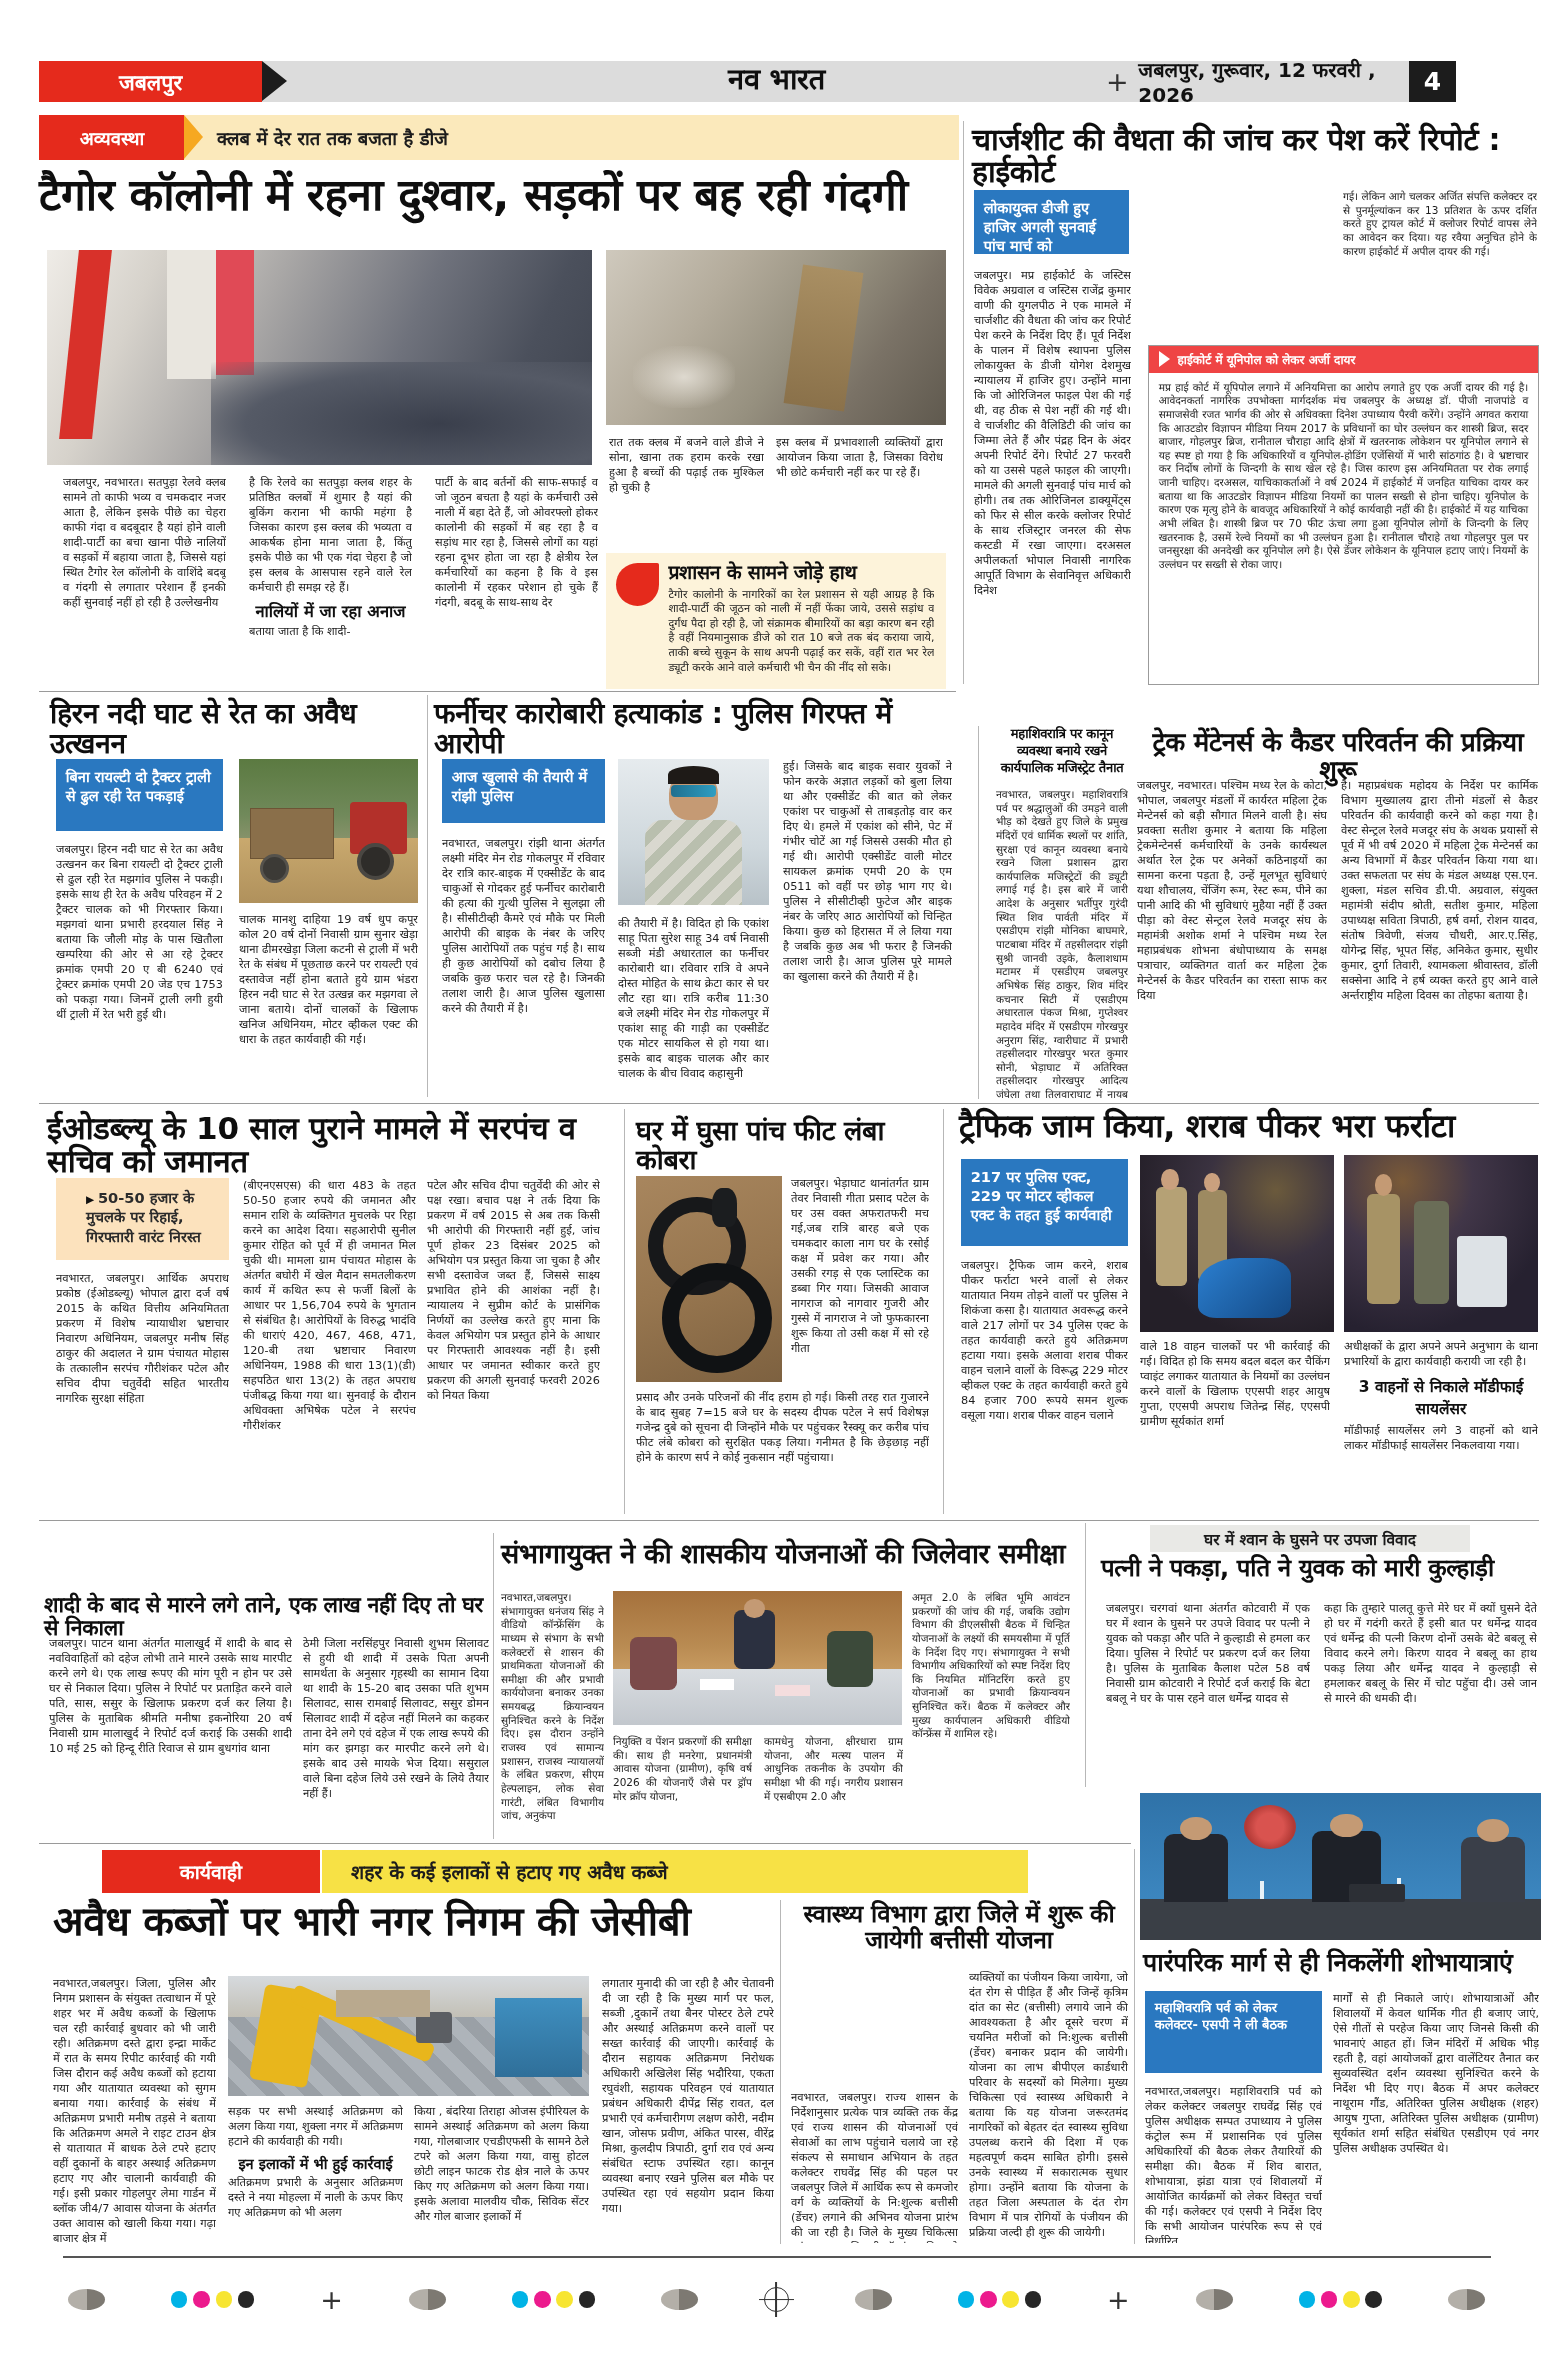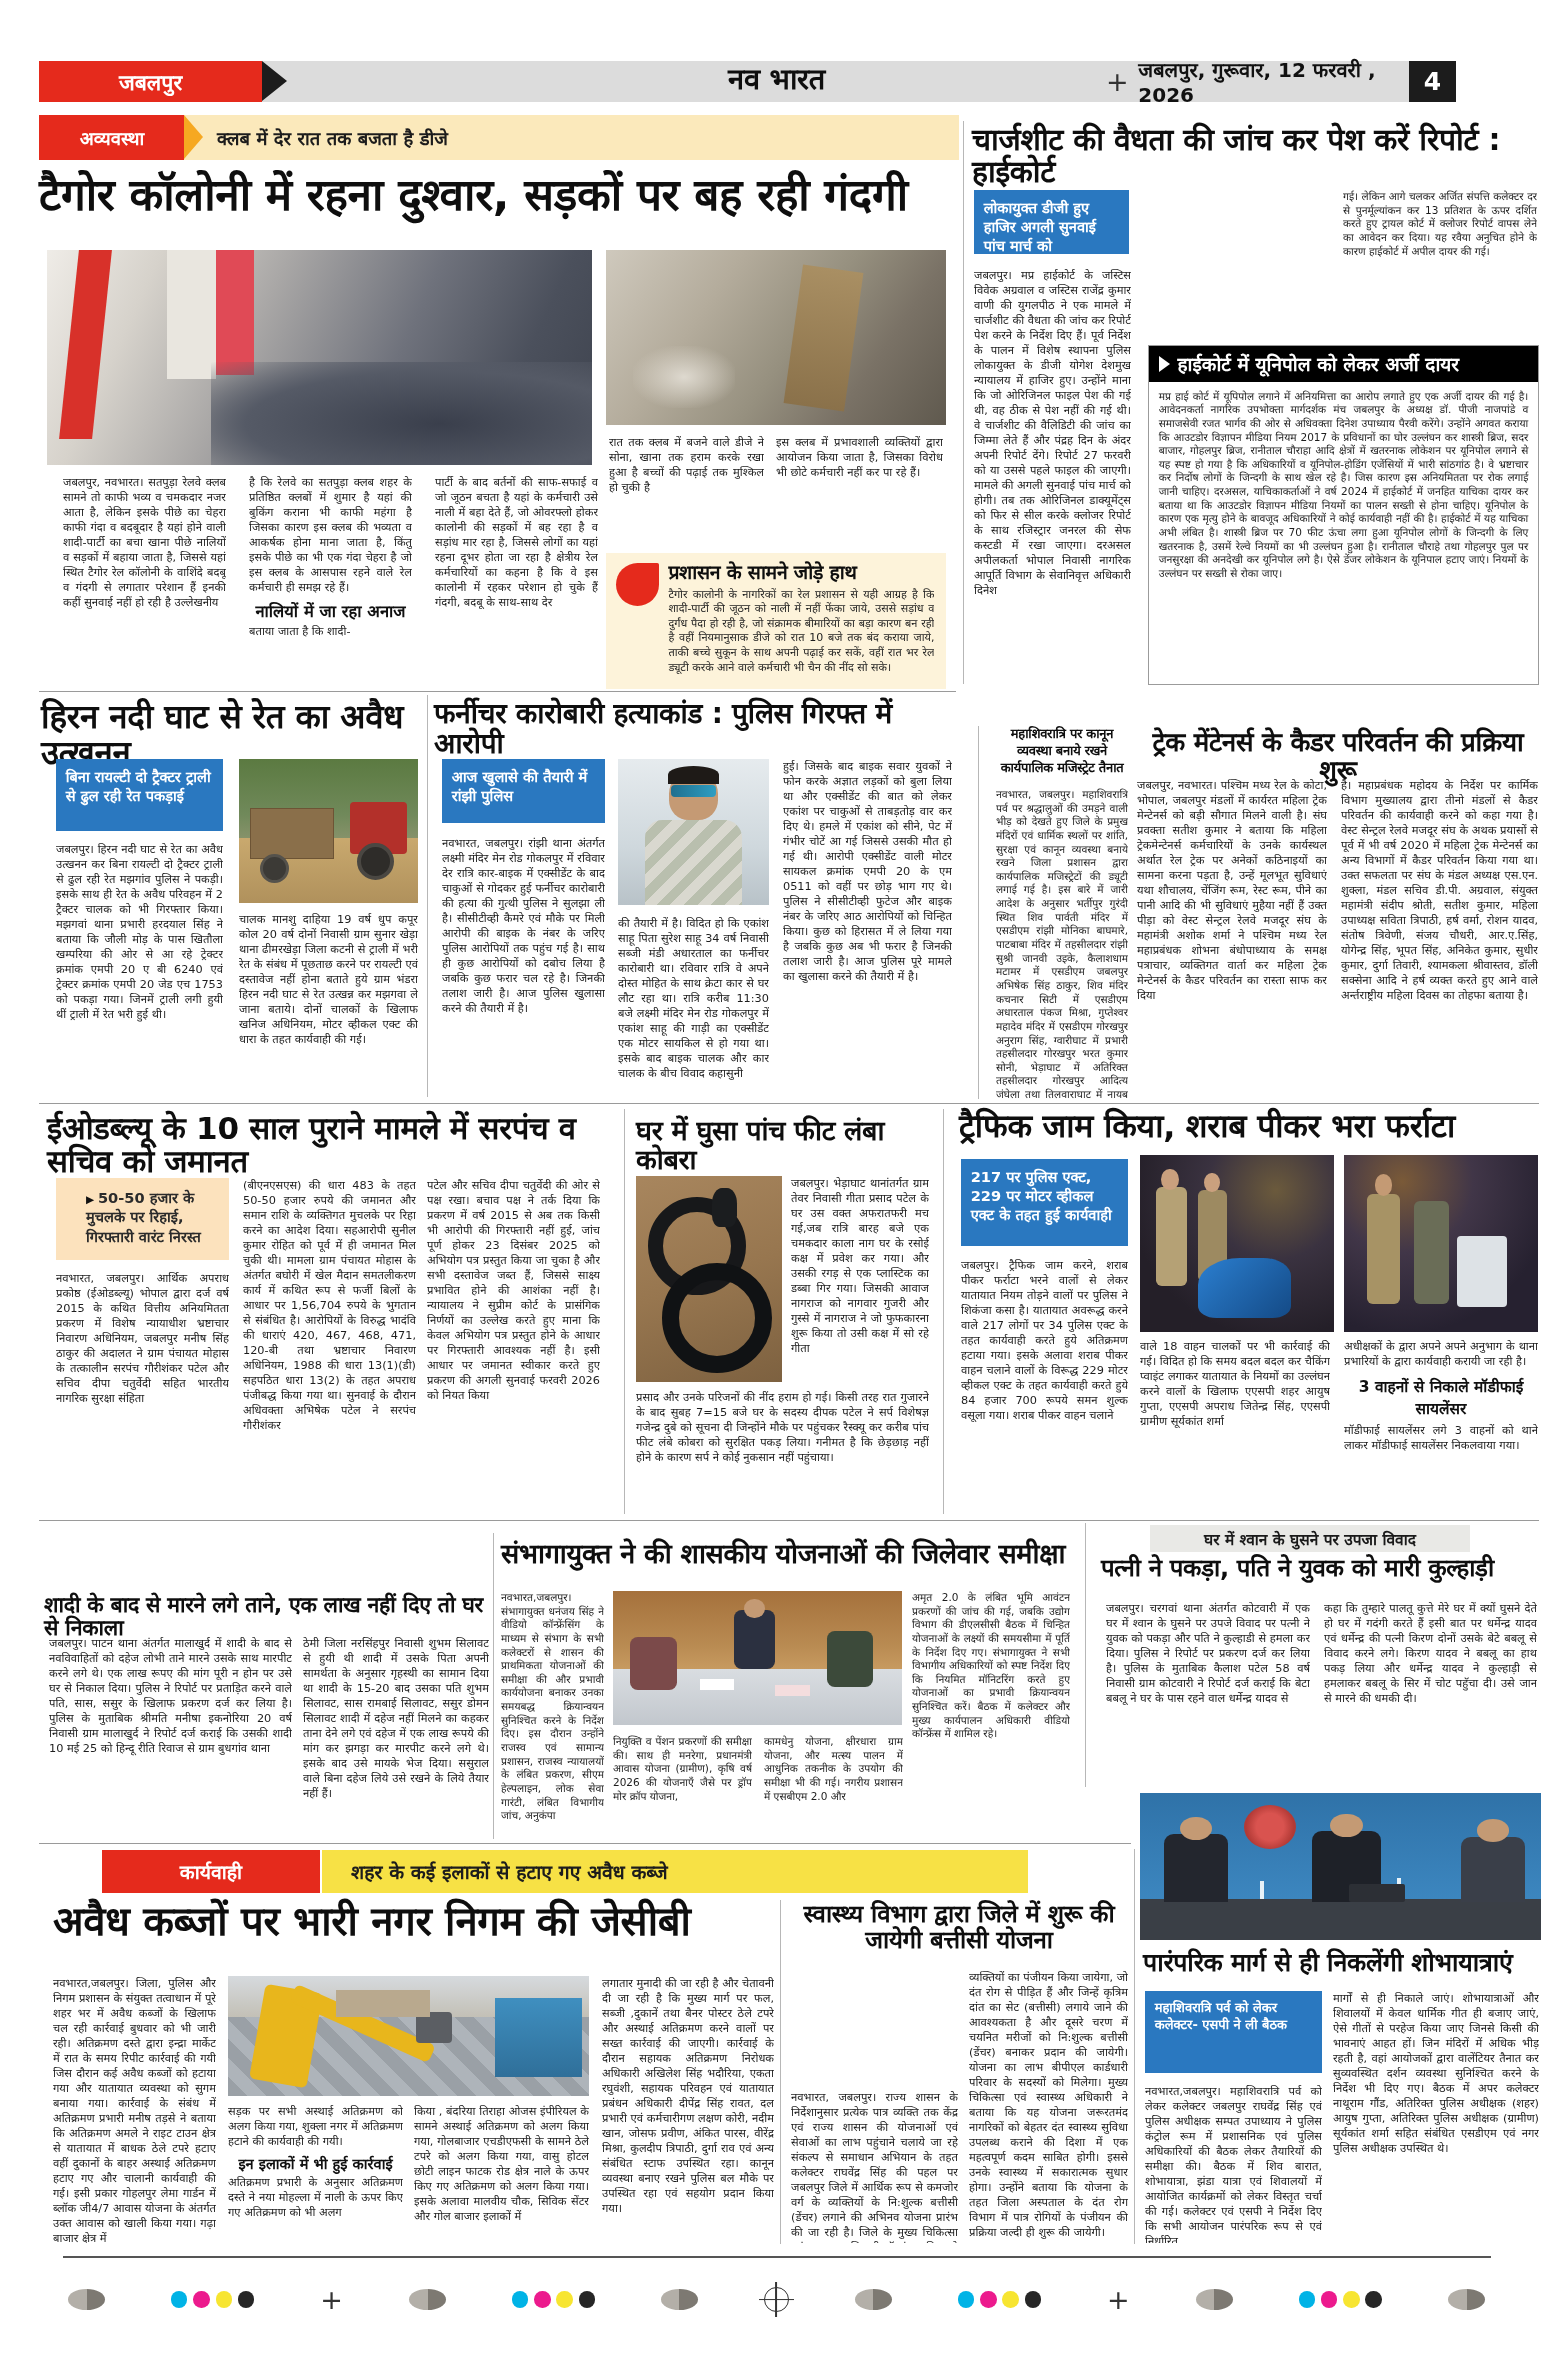--- a/index.html
+++ b/index.html
@@ -13,21 +13,21 @@
   .headerbar{background:#dcdcdc;}
   .redtag{background:#e52a1c;color:#fff;font-weight:700;display:flex;align-items:center;justify-content:center;}
   .ystrip{background:#fbe9bb;display:flex;align-items:center;font-weight:700;color:#1c1c1c;}
   .ystrip2{background:#f7e145;display:flex;align-items:center;font-weight:700;color:#1c1c1c;}
   .bluebox{background:#2a78c0;color:#fff;font-weight:700;padding:8.7px 9.7px;line-height:1.3;overflow:hidden;}
   .orangebox{background:#fce2bd;color:#2b2b2b;font-weight:700;padding:9.7px 11.6px;line-height:1.35;overflow:hidden;}
   .strap{background:#e9e9e6;font-weight:700;color:#1a1a1a;display:flex;align-items:center;justify-content:center;}
   .quotebox{background:#fdf3da;overflow:hidden;}
   .qmark{width:43px;height:43px;background:#e52a1c;border-radius:50% 50% 50% 4%;transform:rotate(180deg);}
   .unipol{border:1.9px solid #9b9b9b;background:#fff;overflow:hidden;}
-  .unipol-head{background:#000000;color:#fff;font-weight:700;display:flex;align-items:center;gap:7.8px;padding:4.9px 9.7px;font-size:19px;}
+  .unipol-head{background:#ef4444;color:#fff;font-weight:700;display:flex;align-items:center;gap:7.8px;padding:4.9px 9.7px;font-size:12px;}
   .tri{width:0;height:0;border-top:8.7px solid transparent;border-bottom:8.7px solid transparent;border-left:11.6px solid #111;}
   .subhead{font-weight:700;text-align:center;color:#101010;}
   .ph{position:absolute;overflow:hidden;background:#b9b6b0;}
   .vr{position:absolute;width:1px;background:#b7b7b7;}
   .hr{position:absolute;height:1px;background:#9a9a9a;}
   .pagenum{background:#1c1c1c;color:#fff;font-weight:700;display:flex;align-items:center;justify-content:center;}
   .mark-gray{width:37px;height:21.3px;border-radius:50%;background:linear-gradient(90deg,#b3afa8 50%,#7d7972 50%);}
   .cmyk{display:flex;gap:5.8px;align-items:center;}
   .cmyk i{width:16.5px;height:16.5px;border-radius:50%;display:block;}
   .plusmark{font-size:27px;color:#333;font-weight:400;line-height:1;}
@@ -100,21 +100,21 @@
   <div class="abs bt-sm" style="left:1343px;top:190px;width:194px;height:146px;">गई। लेकिन आगे चलकर अर्जित संपत्ति कलेक्टर दर से पुनर्मूल्यांकन कर 13 प्रतिशत के ऊपर दर्शित करते हुए ट्रायल कोर्ट में क्लोजर रिपोर्ट वापस लेने का आवेदन कर दिया। यह रवैया अनुचित होने के कारण हाईकोर्ट में अपील दायर की गई।</div>
 
   <div class="abs unipol" style="left:1148px;top:345px;width:389px;height:338px;">
     <div class="unipol-head">
       <span class="tri" style="border-left-color:#fff;"></span>
       <span>हाईकोर्ट में यूनिपोल को लेकर अर्जी दायर</span>
     </div>
     <div class="bt-sm" style="padding:7.8px 9.7px;height:279px;">मप्र हाई कोर्ट में यूपिपोल लगाने में अनियमित्ता का आरोप लगाते हुए एक अर्जी दायर की गई है। आवेदनकर्ता नागरिक उपभोक्ता मार्गदर्शक मंच जबलपुर के अध्यक्ष डॉ. पीजी नाजपांडे व समाजसेवी रजत भार्गव की ओर से अधिवक्ता दिनेश उपाध्याय पैरवी करेंगे। उन्होंने अगवत कराया कि आउटडोर विज्ञापन मीडिया नियम 2017 के प्रविधानों का घोर उल्लंघन कर शास्त्री ब्रिज, सदर बाजार, गोहलपुर ब्रिज, रानीताल चौराहा आदि क्षेत्रों में खतरनाक लोकेशन पर यूनिपोल लगाने से यह स्पष्ट हो गया है कि अधिकारियों व यूनिपोल-होडिंग एजेंसियों में भारी सांठगांठ है। वे भ्रष्टाचार कर निर्दोष लोगों के जिन्दगी के साथ खेल रहे है। जिस कारण इस अनियमितता पर रोक लगाई जानी चाहिए। दरअसल, याचिकाकर्ताओं ने वर्ष 2024 में हाईकोर्ट में जनहित याचिका दायर कर बताया था कि आउटडोर विज्ञापन मीडिया नियमों का पालन सख्ती से होना चाहिए। यूनिपोल के कारण एक मृत्यु होने के बावजूद अधिकारियों ने कोई कार्यवाही नहीं की है। हाईकोर्ट में यह याचिका अभी लंबित है। शास्त्री ब्रिज पर 70 फीट ऊंचा लगा हुआ यूनिपोल लोगों के जिन्दगी के लिए खतरनाक है, उसमें रेल्वे नियमों का भी उल्लंघन हुआ है। रानीताल चौराहे तथा गोहलपुर पुल पर जनसुरक्षा की अनदेखी कर यूनिपोल लगे है। ऐसे डेंजर लोकेशन के यूनिपाल हटाए जाएं। नियमों के उल्लंघन पर सख्ती से रोका जाए।</div>
   </div>
 
-  <div class="abs hl" style="left:41px;top:699px;width:383px;font-size:33px;">हिरन नदी घाट से रेत का अवैध उत्खनन</div>
+  <div class="abs hl" style="left:50px;top:699px;width:383px;font-size:28px;">हिरन नदी घाट से रेत का अवैध उत्खनन</div>
   <div class="abs bluebox" style="left:56px;top:759px;width:167px;height:72px;font-size:14.6px;box-sizing:border-box;">बिना रायल्टी दो ट्रैक्टर ट्राली से ढुल रही रेत पकड़ाई</div>
   <div class="ph" style="left:239px;top:759px;width:179px;height:144px;">
     <div class="abs" style="left:0;top:0;width:100%;height:55%;background:linear-gradient(180deg,#5b7a41,#70895a 70%,#86926a);"></div>
     <div class="abs" style="left:0;top:55%;width:100%;height:45%;background:linear-gradient(180deg,#c9a96e,#b0915c);"></div>
     <div class="abs" style="left:6%;top:34%;width:46%;height:34%;background:#8a6f4a;border:1.9px solid #6d5435;"></div>
     <div class="abs" style="left:12%;top:66%;width:23px;height:23px;border-radius:50%;background:#3c3a36;border:3.9px solid #55524c;"></div>
     <div class="abs" style="left:62%;top:30%;width:32%;height:36%;background:#b3302a;border-radius:3.9px;"></div>
     <div class="abs" style="left:66%;top:58%;width:29px;height:29px;border-radius:50%;background:#2e2c29;border:4.9px solid #4a4742;"></div>
   </div>
   <div class="abs bt" style="left:56px;top:842px;width:167px;height:254px;">जबलपुर। हिरन नदी घाट से रेत का अवैध उत्खनन कर बिना रायल्टी दो ट्रैक्टर ट्राली से ढुल रही रेत मझगांव पुलिस ने पकड़ी। इसके साथ ही रेत के अवैध परिवहन में 2 ट्रैक्टर चालक को भी गिरफ्तार किया। मझगवां थाना प्रभारी हरदयाल सिंह ने बताया कि जौली मोड़ के पास खितौला खम्परिया की ओर से आ रहे ट्रेक्टर क्रमांक एमपी 20 ए बी 6240 एवं ट्रेक्टर क्रमांक एमपी 20 जेड एच 1753 को पकड़ा गया। जिनमें ट्राली लगी हुयी थीं ट्राली में रेत भरी हुई थी।</div>

